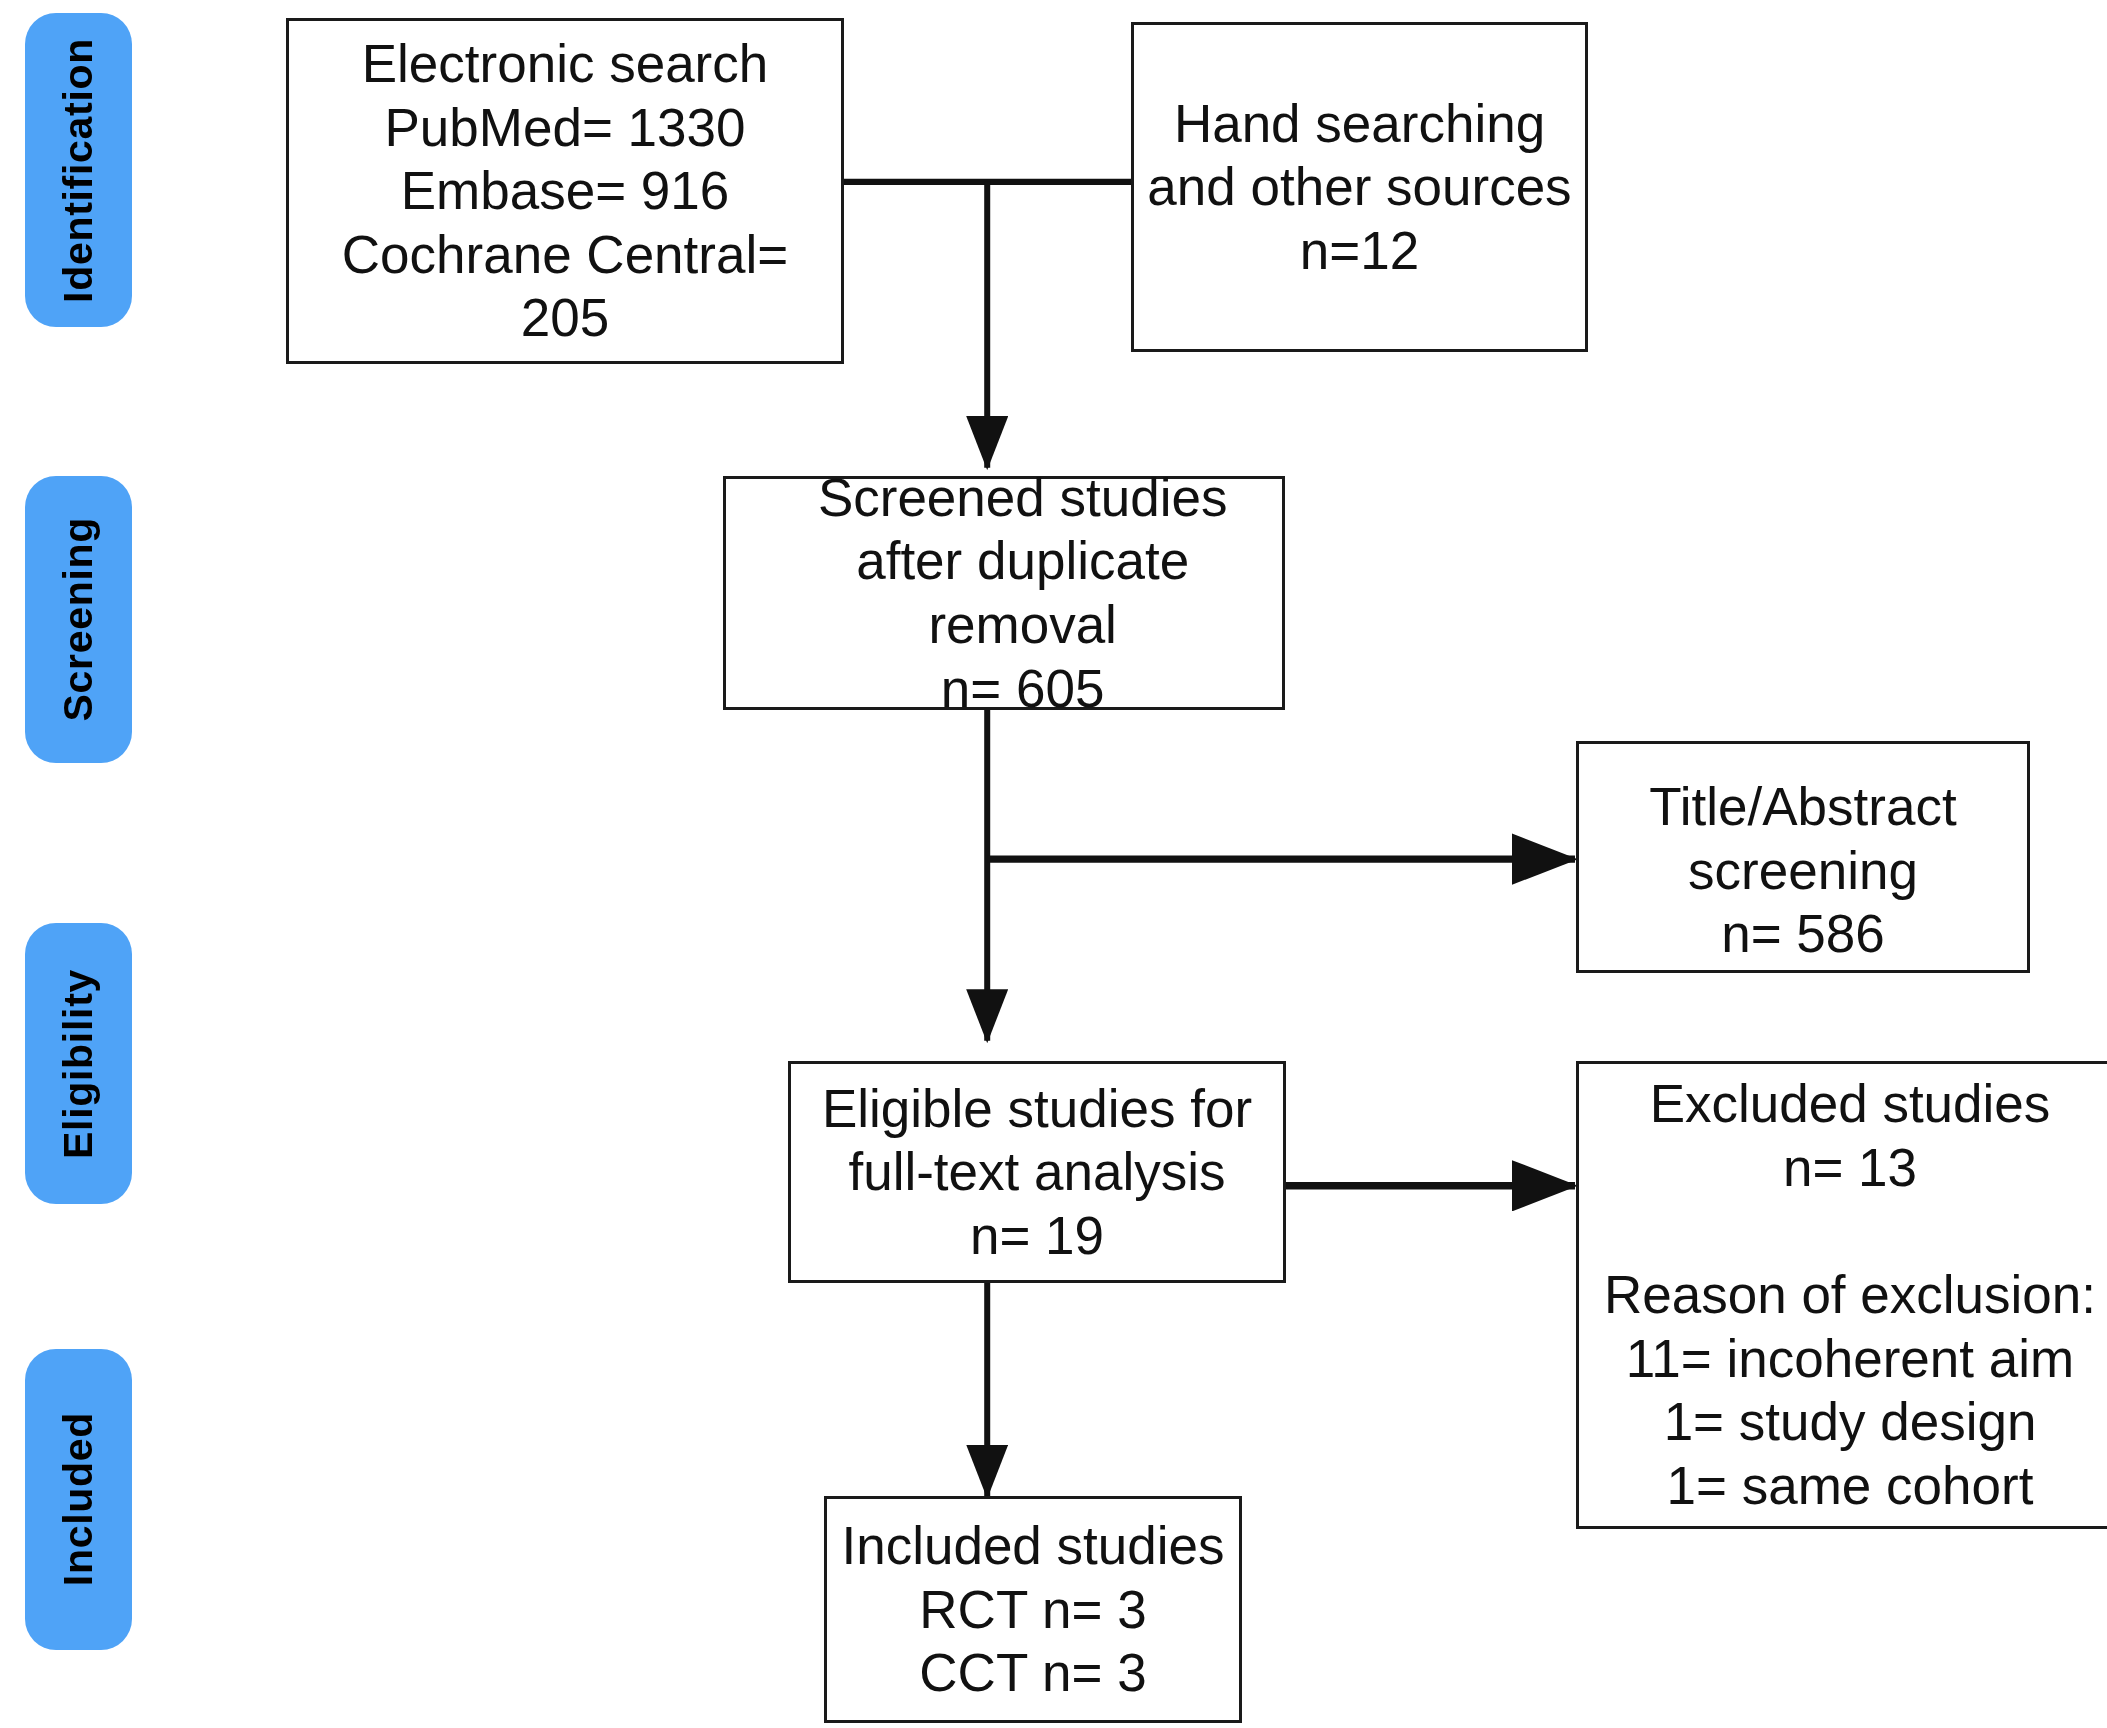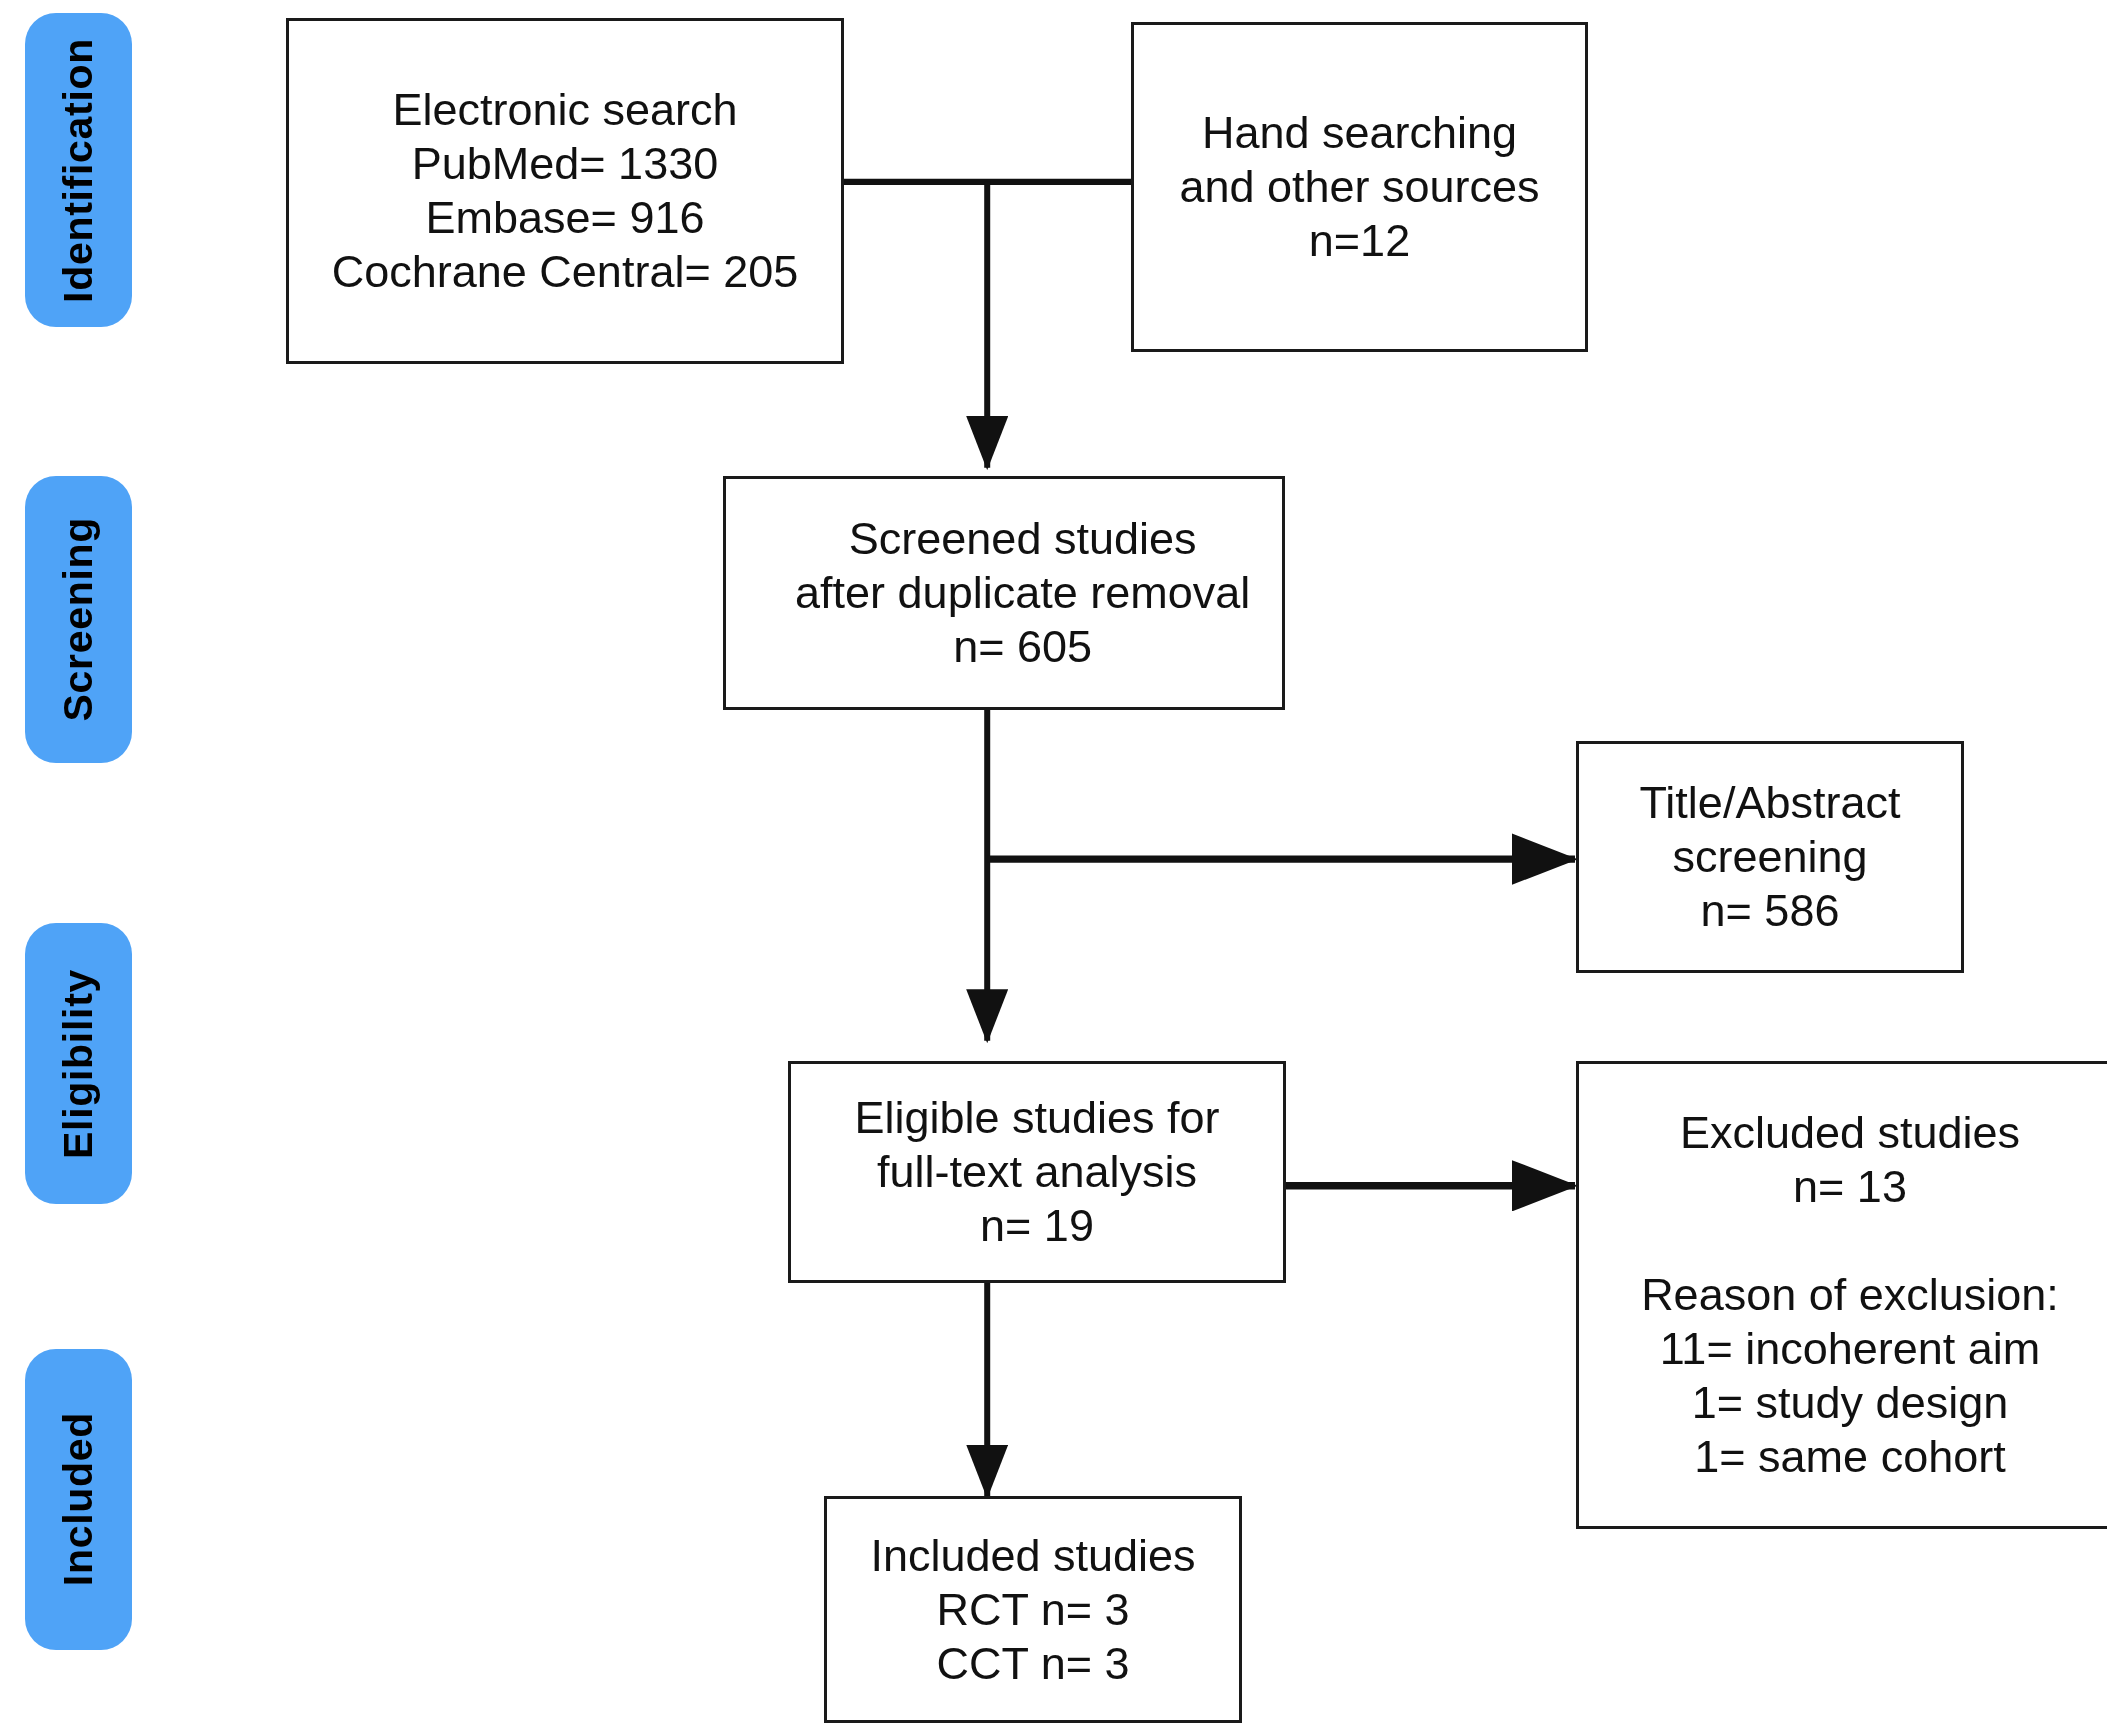--- a/index.html
+++ b/index.html
@@ -52,21 +52,21 @@
     box-sizing: border-box;
     background: #ffffff;
     border: 3.3px solid #1a1a1a;
     display: flex;
     align-items: center;
     justify-content: center;
     padding: 4px 6.7px;
   }
   .flow-box-text {
     font-family: "Liberation Sans", sans-serif;
-    font-size: 45px;
+    font-size: 53px;
     line-height: 1.20;
     color: #111111;
     text-align: center;
     white-space: pre-line;
     font-weight: 400;
   }
 </style>
 </head>
 <body>
 
@@ -130,21 +130,21 @@
 and other sources
 n=12</div>
   </div>
 
   <div class="flow-box" style="left:723px; top:476px; width:562px; height:234px;padding-left:44px;">
     <div class="flow-box-text">Screened studies
 after duplicate removal
 n= 605</div>
   </div>
 
-  <div class="flow-box" style="left:1576px; top:741px; width:388px; height:232px;">
+  <div class="flow-box" style="left:1576px; top:741px; width:454px; height:232px;align-items:flex-end;">
     <div class="flow-box-text">Title/Abstract
 screening
 n= 586</div>
   </div>
 
   <div class="flow-box" style="left:788px; top:1061px; width:498px; height:222px;">
     <div class="flow-box-text">Eligible studies for
 full-text analysis
 n= 19</div>
   </div>

